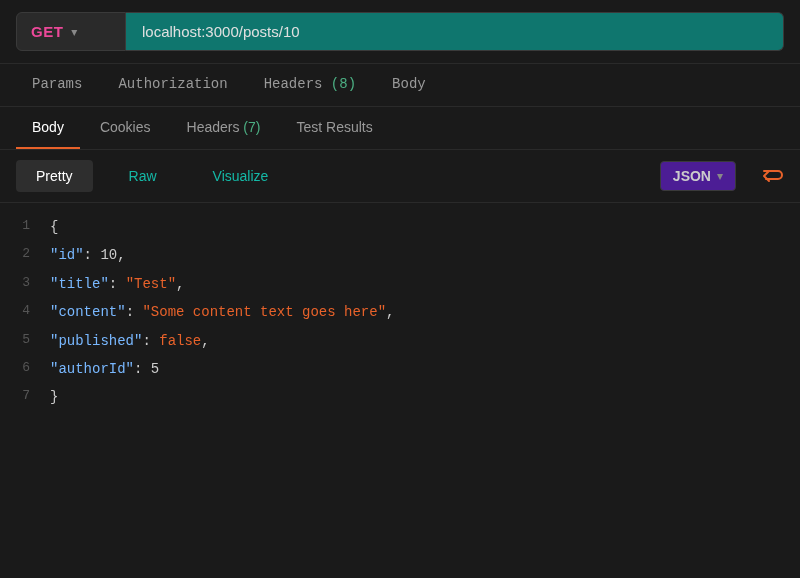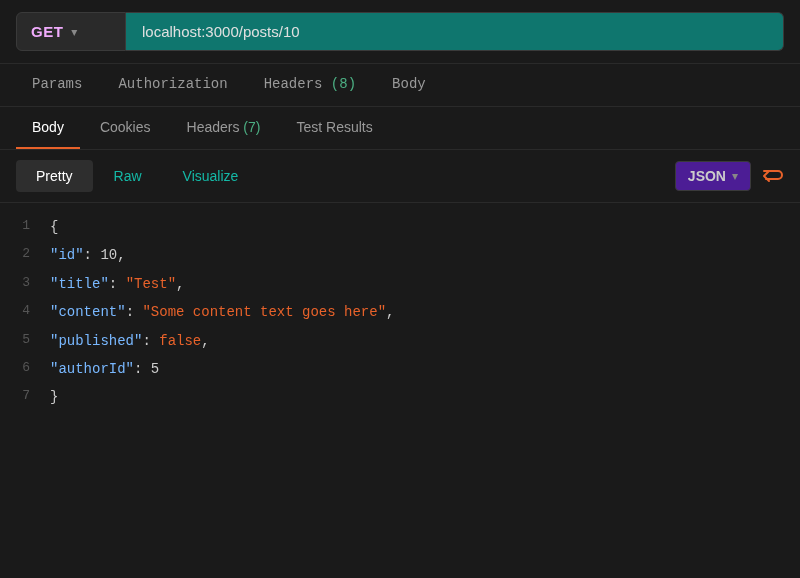--- a/index.html
+++ b/index.html
@@ -29,21 +29,21 @@
       background-color: #2a2a2a;
       border: 1px solid #3a3a3a;
       border-radius: 6px 0 0 6px;
       padding: 10px 14px;
       gap: 8px;
       cursor: pointer;
       min-width: 110px;
     }
 
     .method-label {
-      color: #f0abfc;
+      color: #ec4899;
       font-weight: 700;
       font-size: 15px;
       letter-spacing: 0.5px;
     }
 
     .chevron-icon {
       color: #888;
       font-size: 12px;
     }
 
@@ -107,21 +107,21 @@
       color: #4caf83;
     }
 
     
     .view-controls {
       display: flex;
       align-items: center;
       padding: 10px 16px;
       background-color: #1a1a1a;
       border-bottom: 1px solid #2a2a2a;
-      gap: 1px;
+      gap: 16px;
     }
 
     .view-btn {
       padding: 8px 20px;
       font-size: 14px;
       color: #14b8a6;
       cursor: pointer;
       border-radius: 4px;
       background: transparent;
       border: none;

